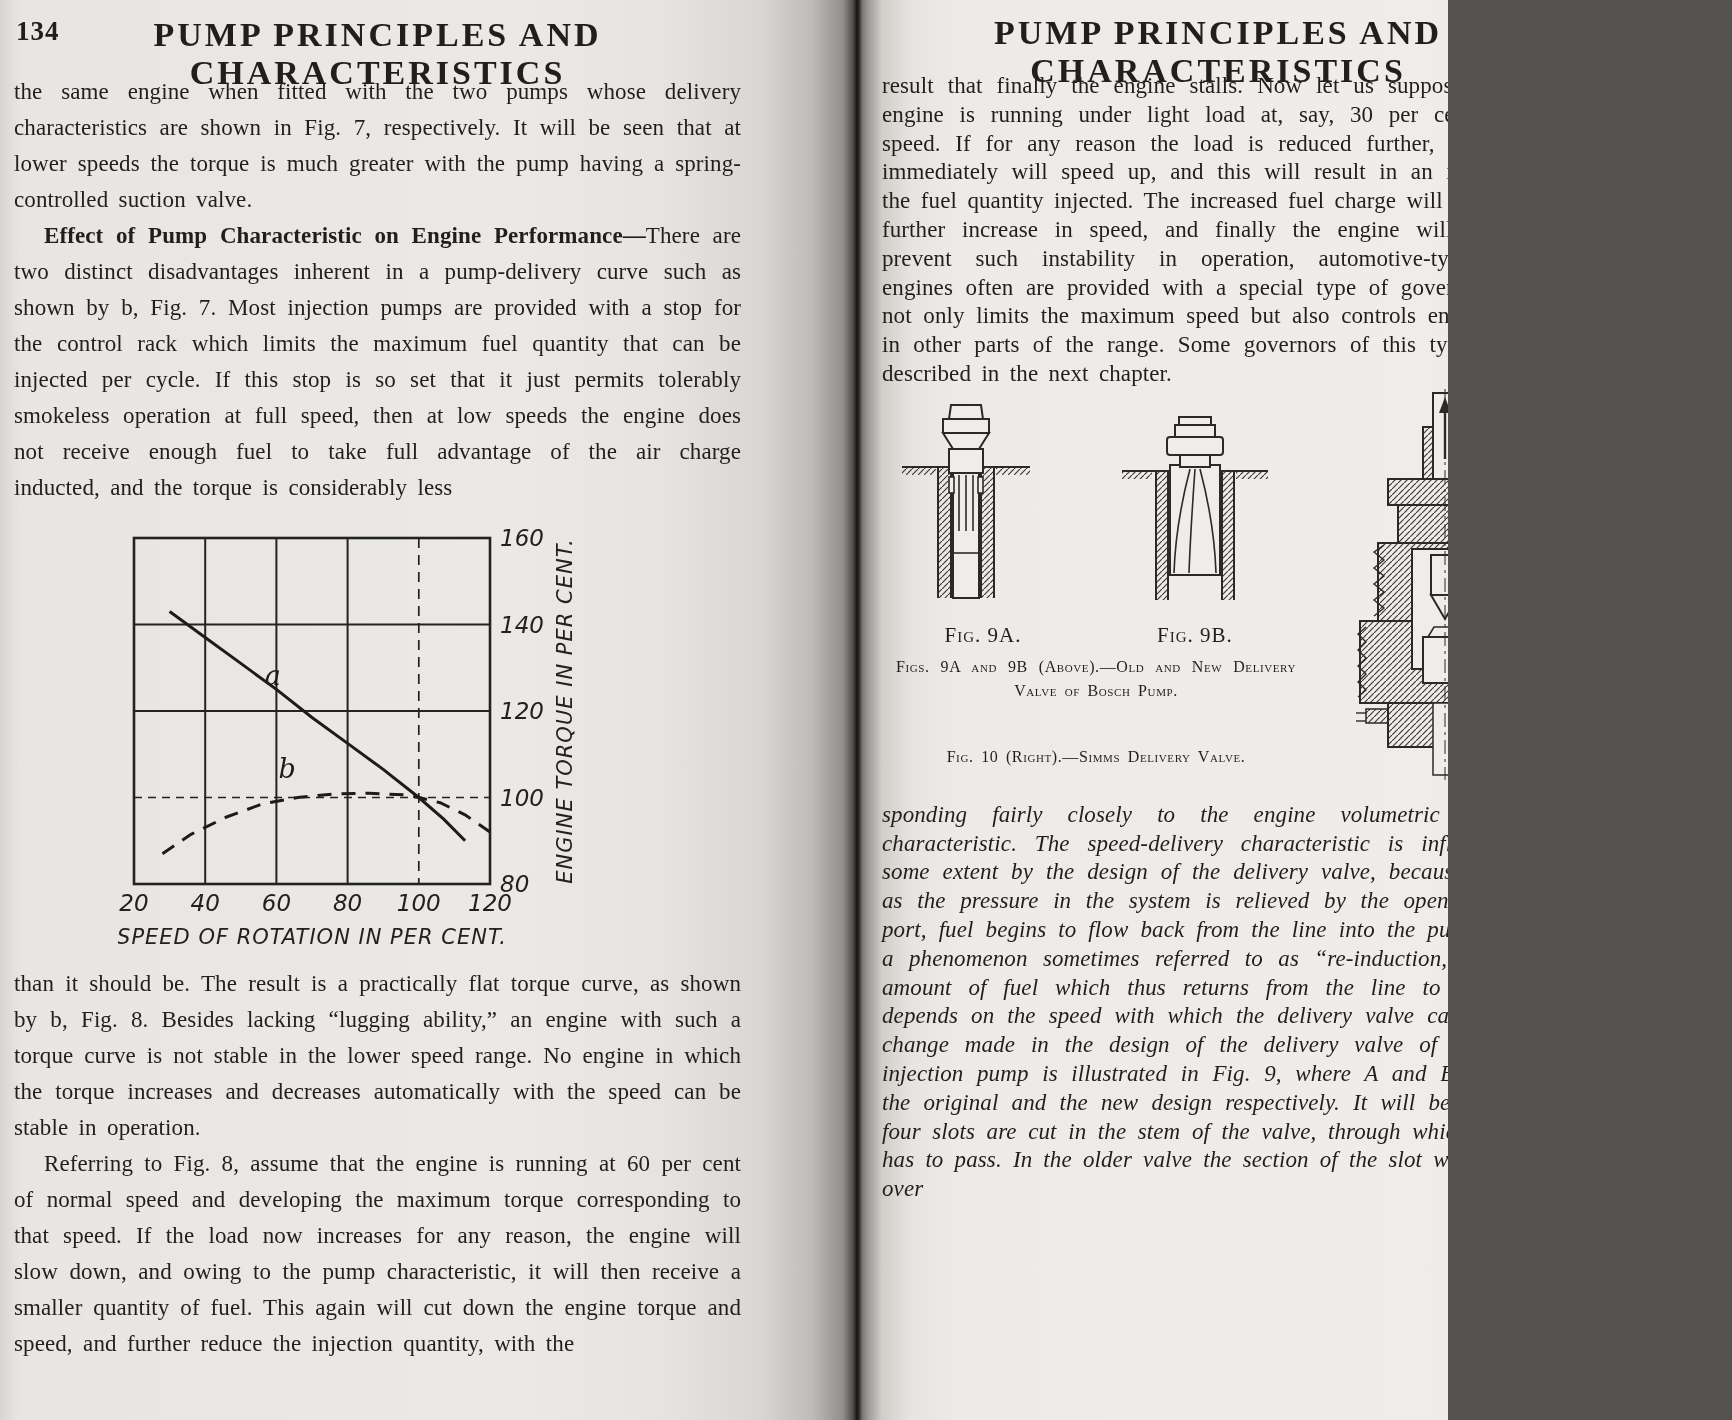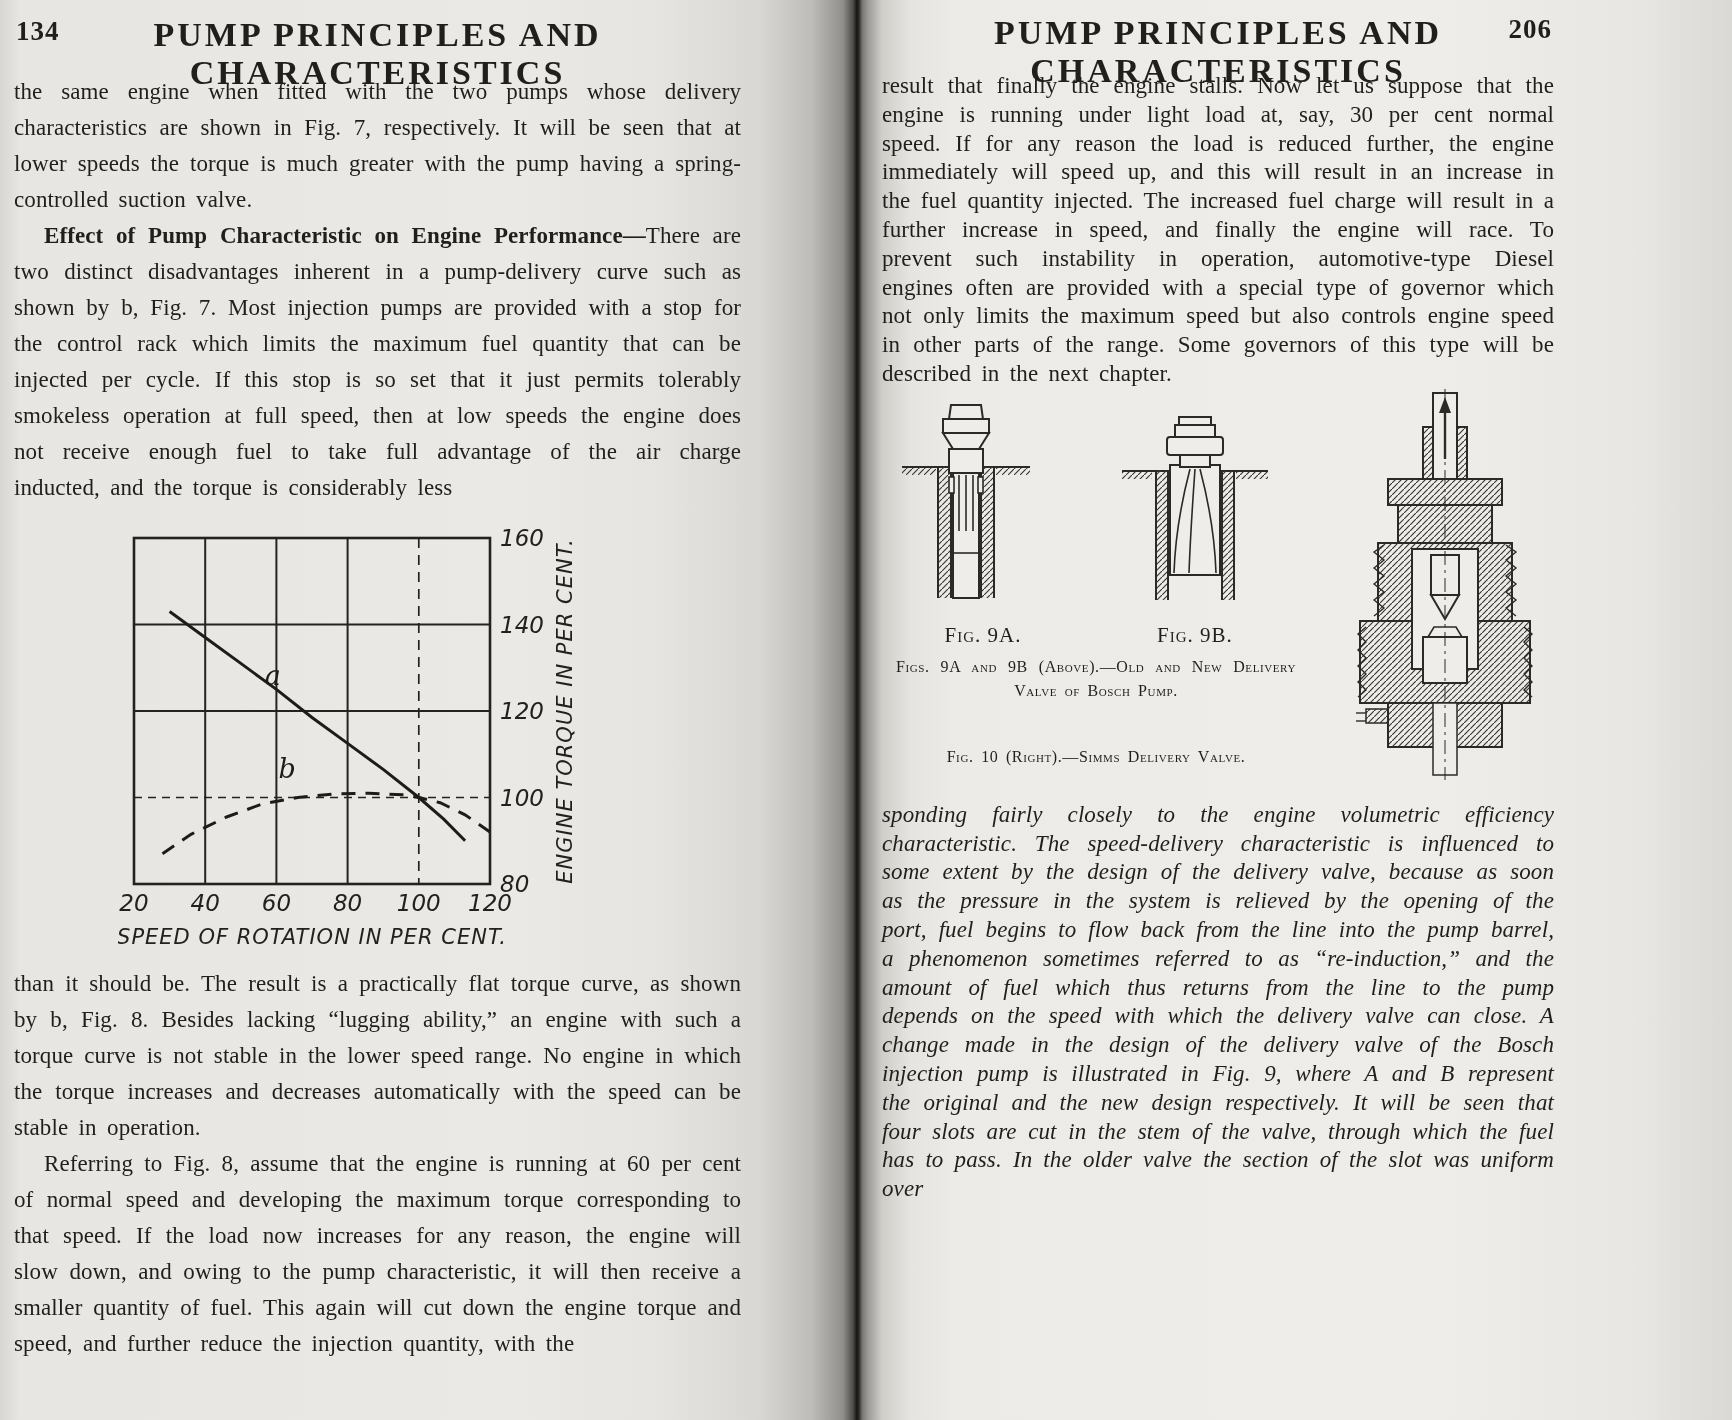--- a/index.html
+++ b/index.html
@@ -1,16 +1,16 @@
 <!DOCTYPE html>
 <html><head>
 <meta charset="utf-8">
 <style>
   html,body { margin:0; padding:0; background:#55534f; }
-  .book { position:relative; width:1732px; height:1420px; overflow:hidden;
+  .book { position:relative; width:1448px; height:1420px; overflow:hidden;
           background:#4d7c0f; font-family:"Liberation Serif", serif; color:#211f1c; }
   .page { position:absolute; top:0; height:1420px; overflow:hidden; }
   .page-left  { left:0; width:853px;
     background:linear-gradient(to right,#d7d6d2 0,#e7e6e2 20px,#eae9e5 520px,#e5e4e0 660px,#d8d7d3 760px,#bdbcb9 812px,#908f8c 843px,#4e4d4a 853px); }
   .page-right { left:862px; width:870px;
     background:linear-gradient(to right,#757470 0,#9b9a96 6px,#cfcec9 20px,#e6e4e0 48px,#edebe7 95px,#efede9 560px,#e9e7e3 770px,#dbd9d5 870px); }
   .gutter { position:absolute; left:853px; top:0; width:9px; height:1420px;
     background:linear-gradient(to right,#4e4d4a,#141312 45%,#3a3936 75%,#757470); }
 
   .content { position:absolute; }

